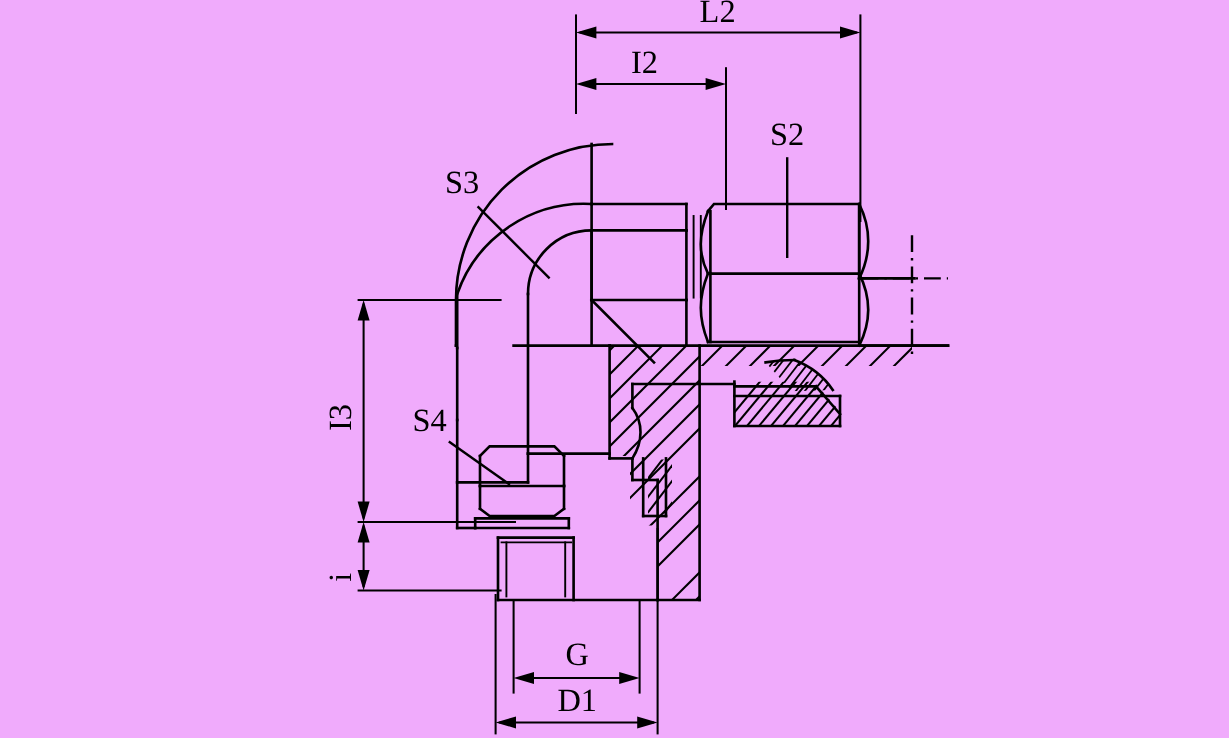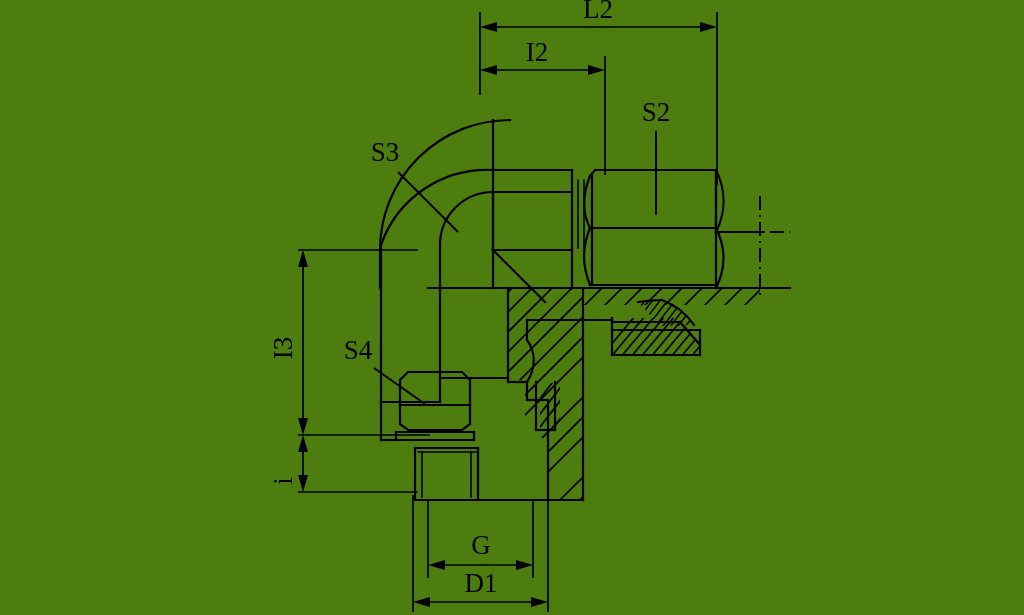--- a/index.html
+++ b/index.html
@@ -4,21 +4,21 @@
 <style>
   html, body {
     margin: 0;
     padding: 0;
     background: #ffffff;
   }
   #canvas-wrap {
     position: relative;
     width: 1024px;
     height: 615px;
-    background: #4d7c0f;
+    background: #f0abfc;
     overflow: hidden;
     font-family: "Liberation Sans", sans-serif;
   }
   svg#drawing {
     display: block;
     width: 1024px;
     height: 615px;
   }
   .ln {
     stroke: #000000;

